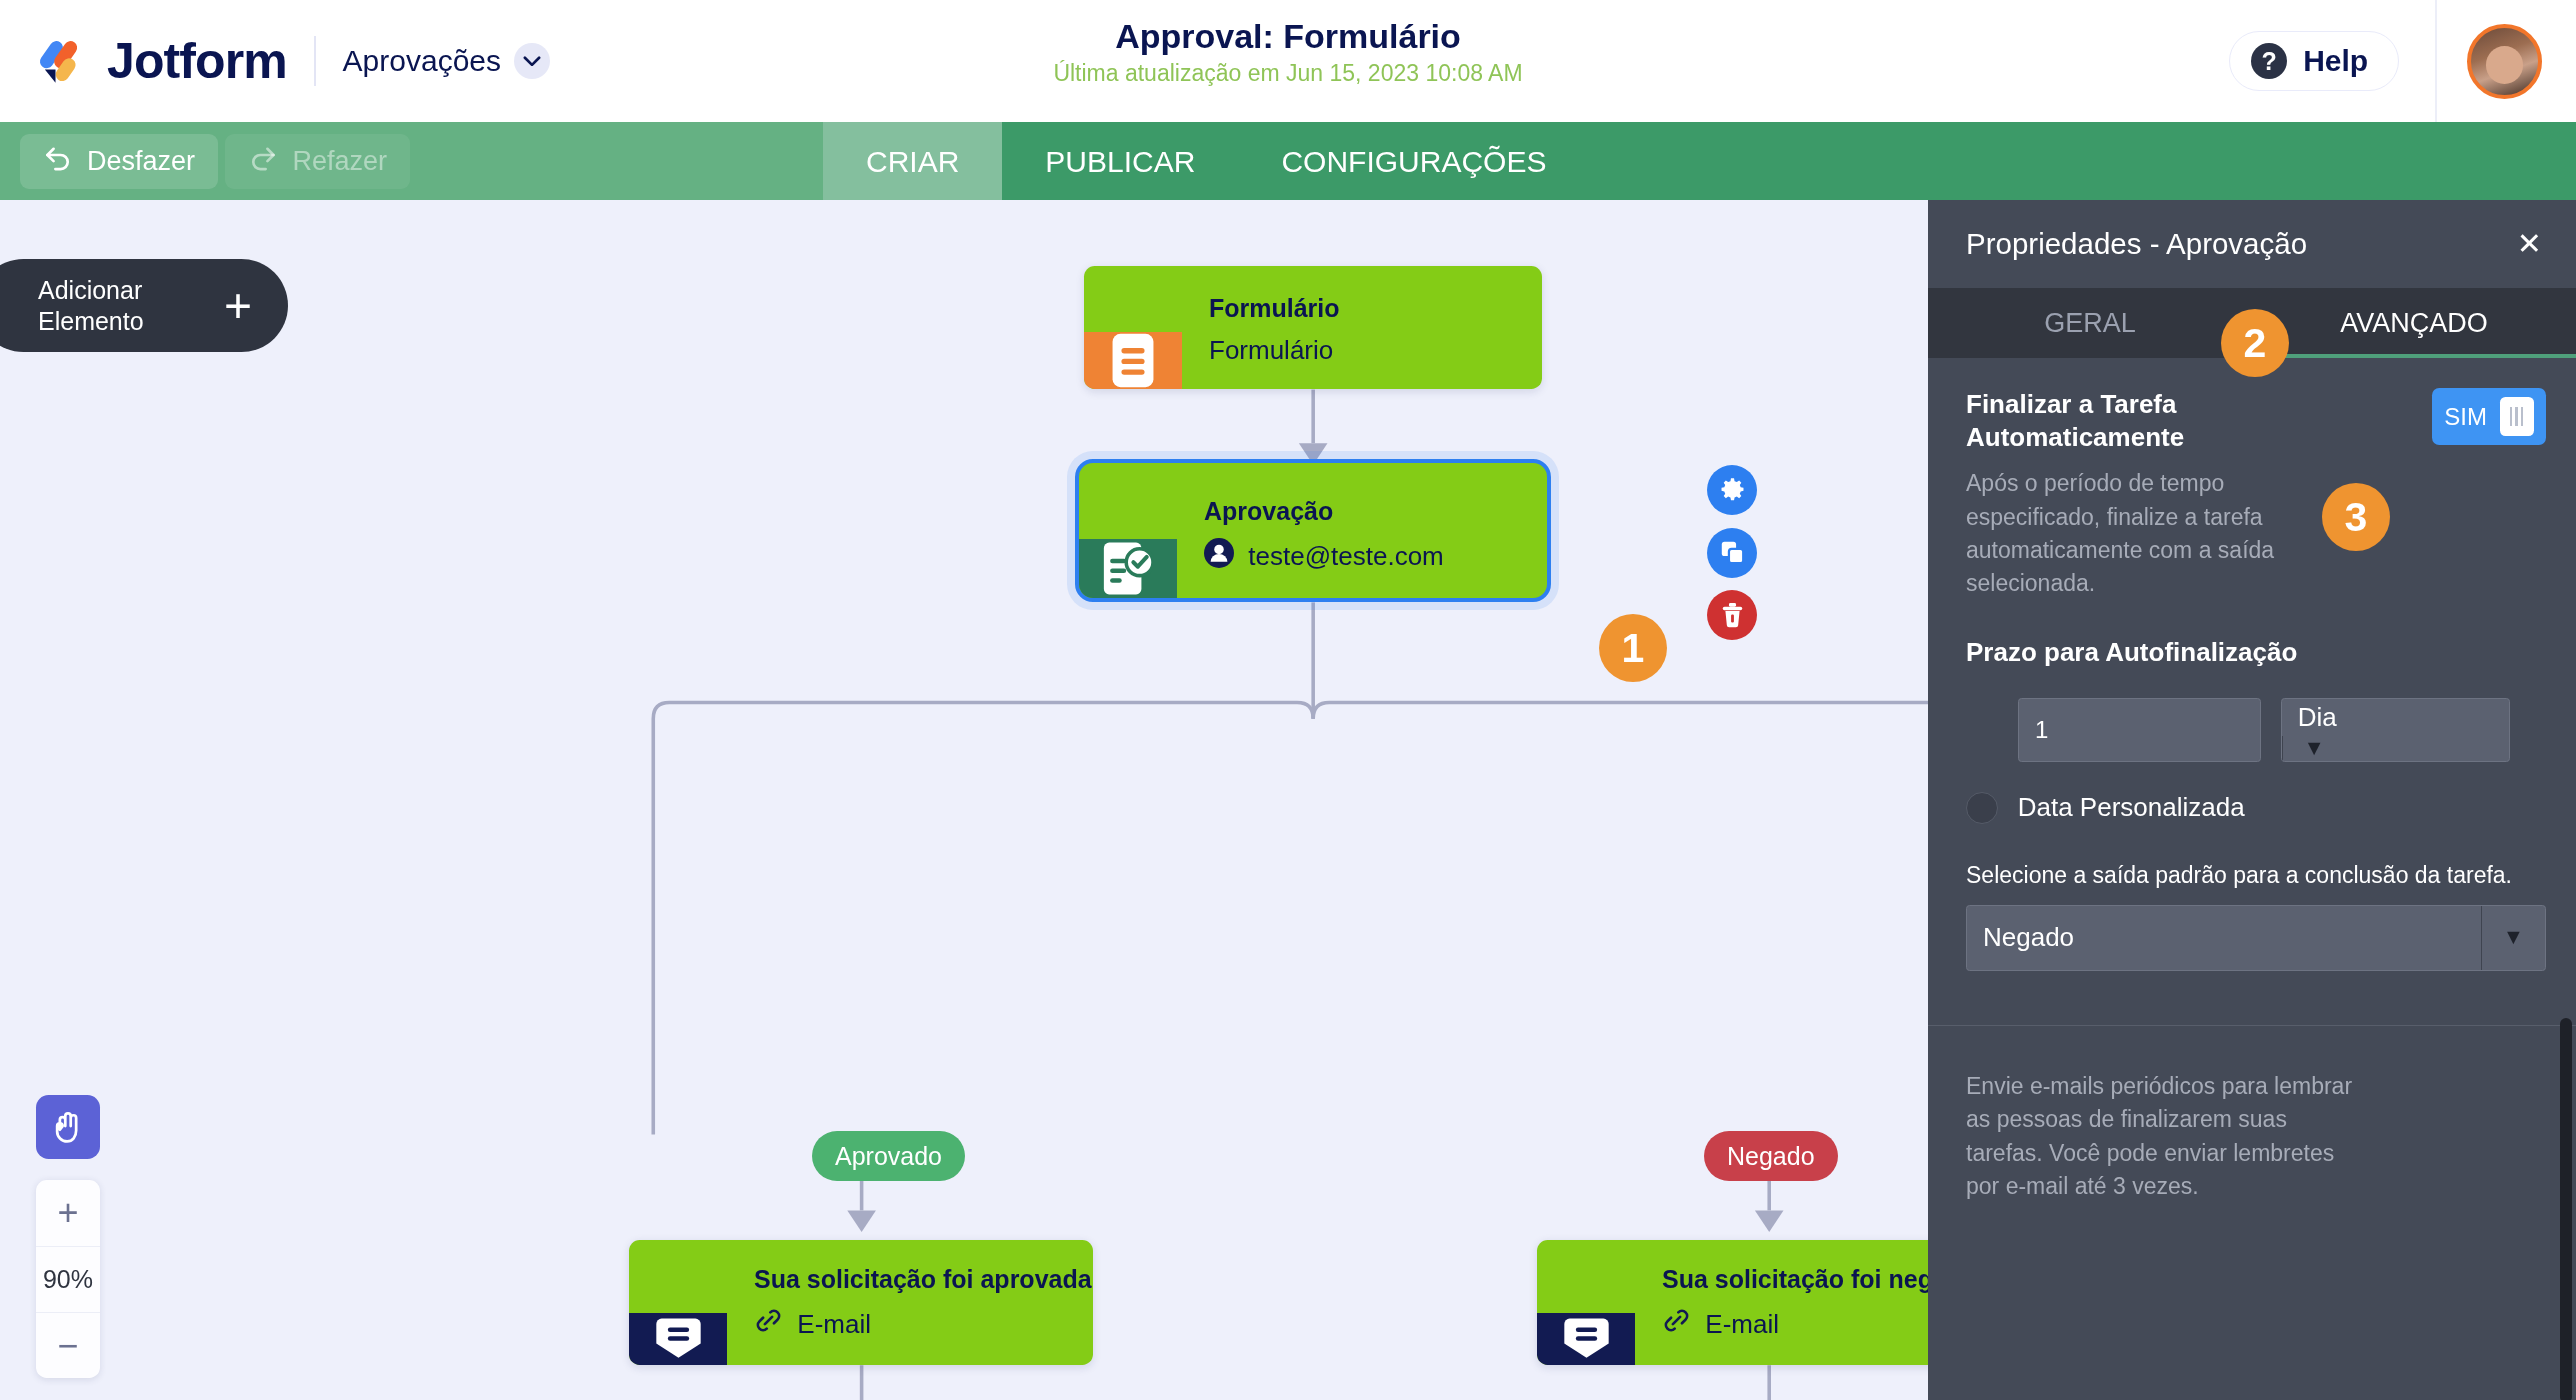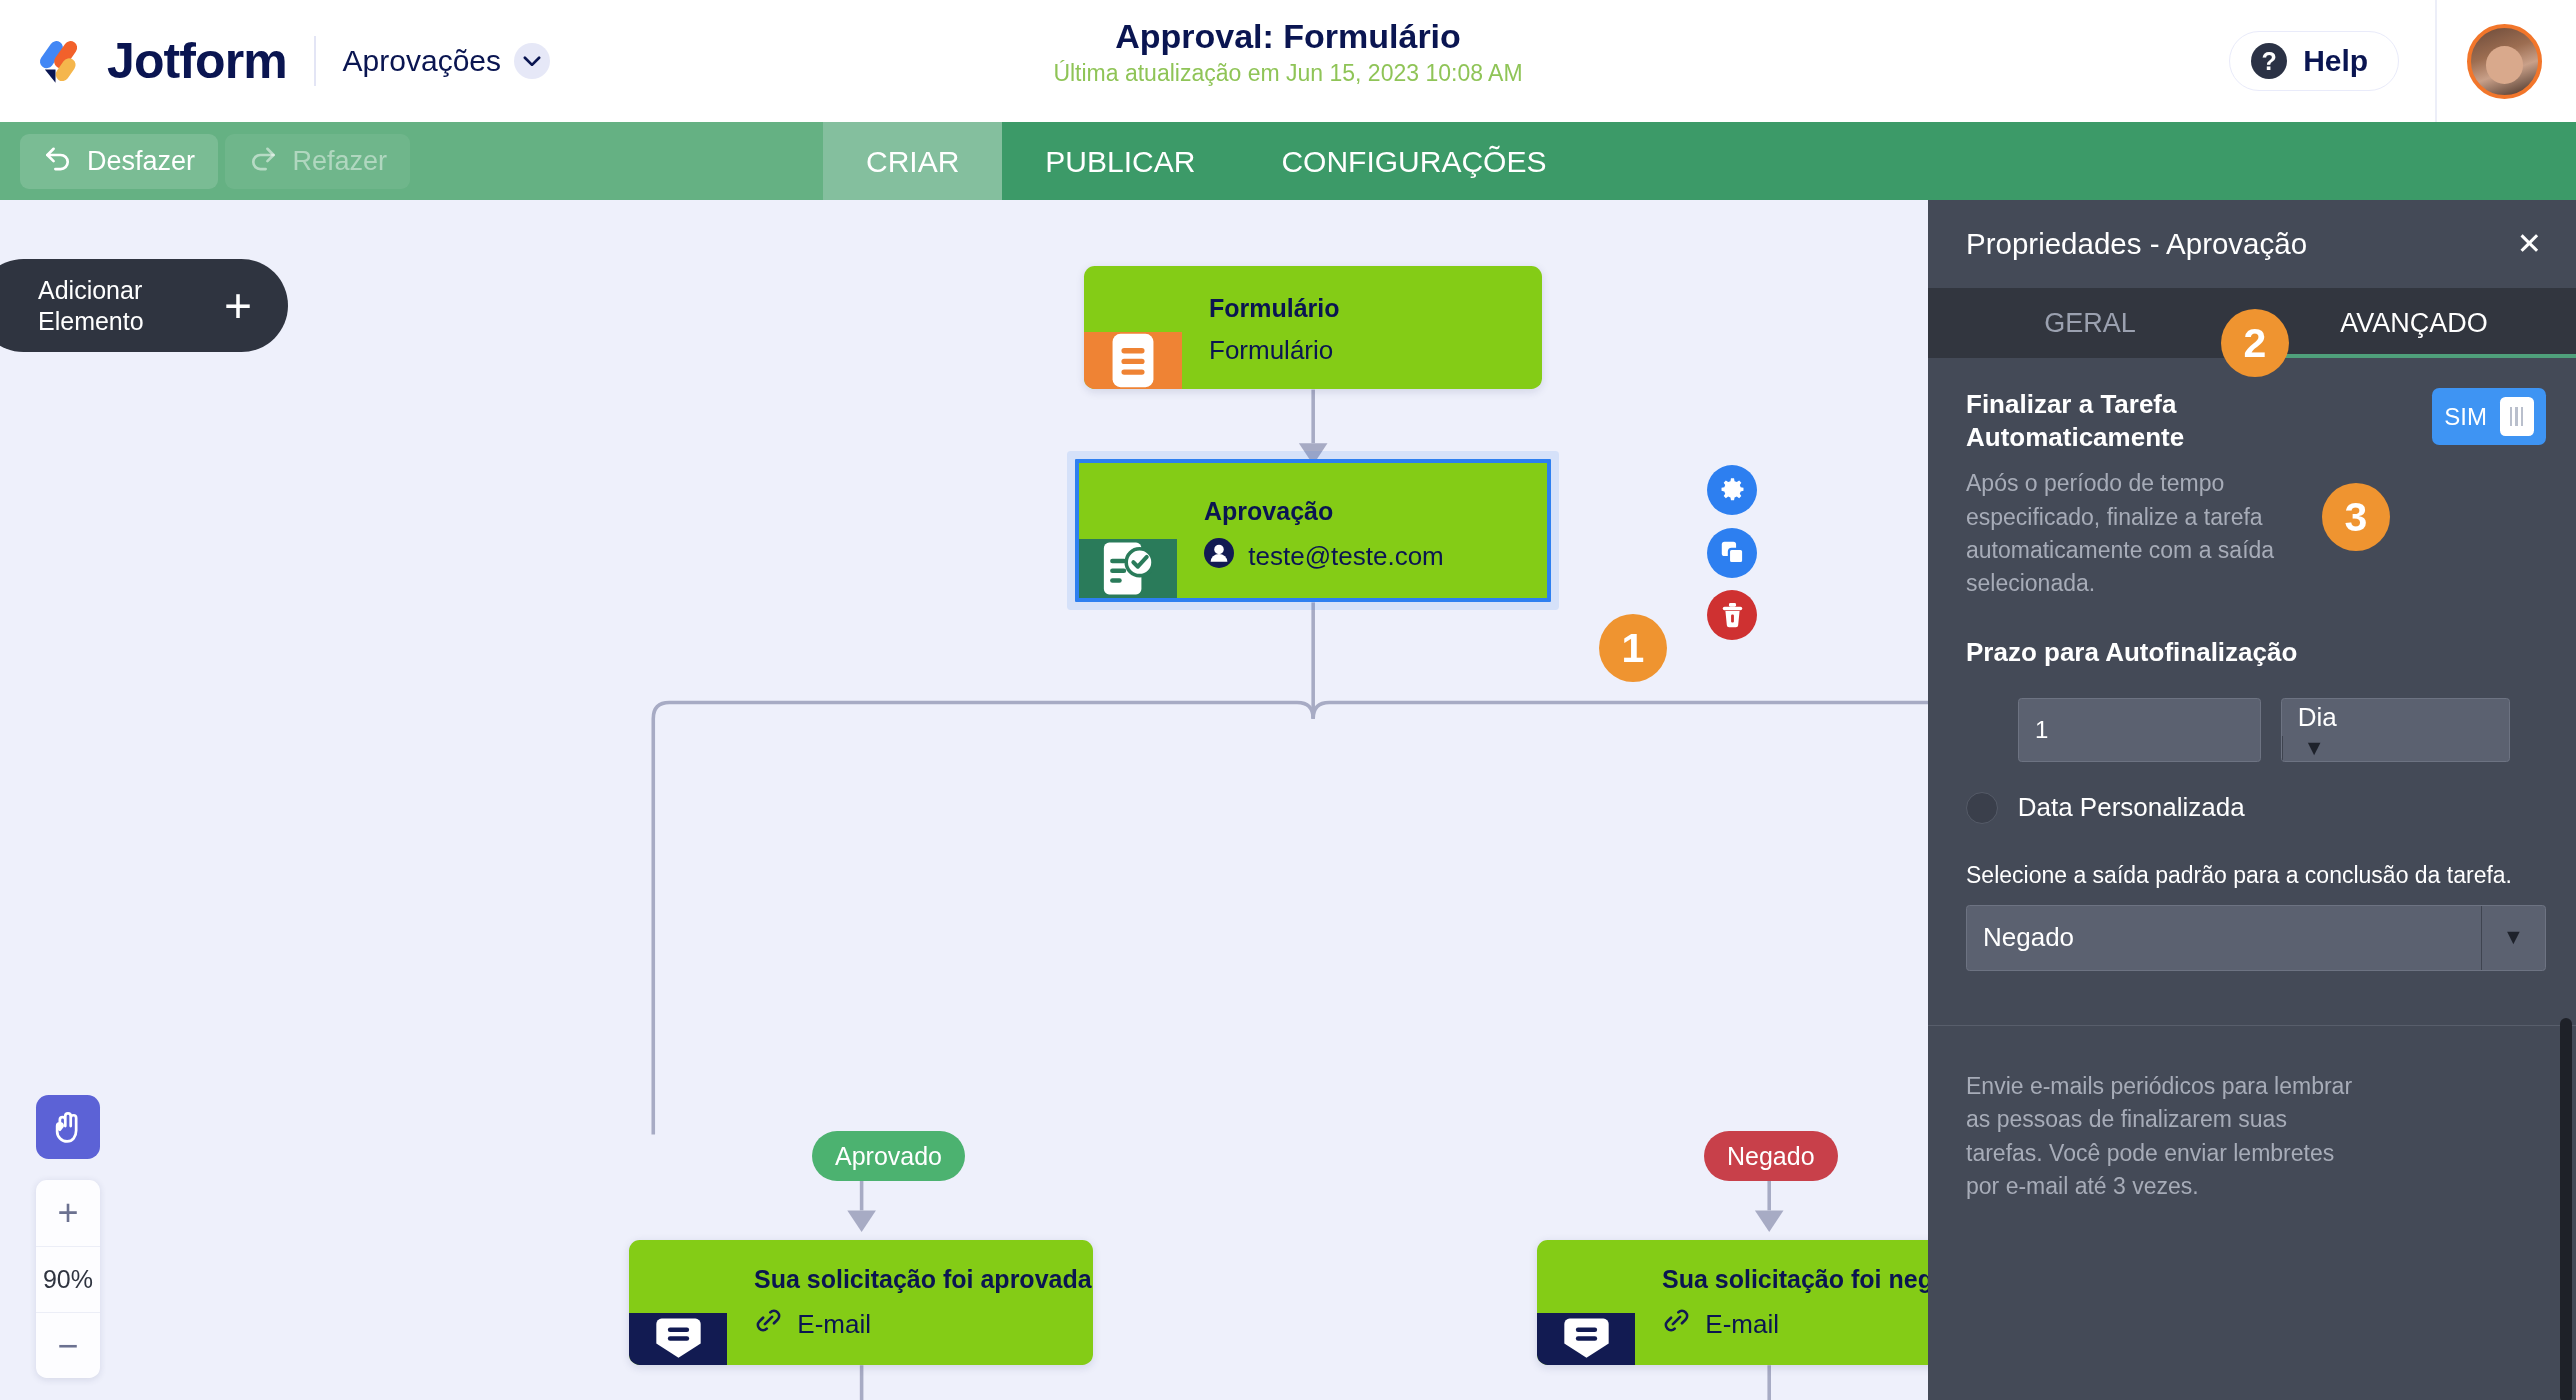--- a/index.html
+++ b/index.html
@@ -112,21 +112,21 @@
   .node .body { padding: 23px 27px; display: flex; flex-direction: column; justify-content: center; gap: 12.5px; }
   .node .n-title { font-size: 25px; font-weight: bold; color: #0a1551; white-space: nowrap; }
   .node .n-sub { font-size: 26px; color: #0a1551; display: flex; align-items: center; gap: 14.3px; white-space: nowrap; }
 
   #node-form { left: 1084px; top: 66px; width: 458px; height: 123px; }
   #node-form .ico-col { background: #ef8334; }
 
   .node-approval-wrap { position: absolute; left: 1075px; top: 259px; }
   #node-approval {
     position: relative; left: 0; top: 0; width: 476px; height: 143px;
-    border: 4.5px solid #2d7ff0; border-radius: 1px;
+    border: 4.5px solid #2d7ff0; border-radius: 18px;
     box-shadow: 0 0 0 8px rgba(45,127,240,0.13);
   }
   #node-approval .ico-col { background: #2a7b5a; }
 
   .act-btns { position: absolute; left: 1707px; top: 265px; }
   .act-btn {
     width: 50px; height: 50px; border-radius: 50%;
     display: flex; align-items: center; justify-content: center;
     margin-bottom: 12.5px; cursor: pointer;
   }

